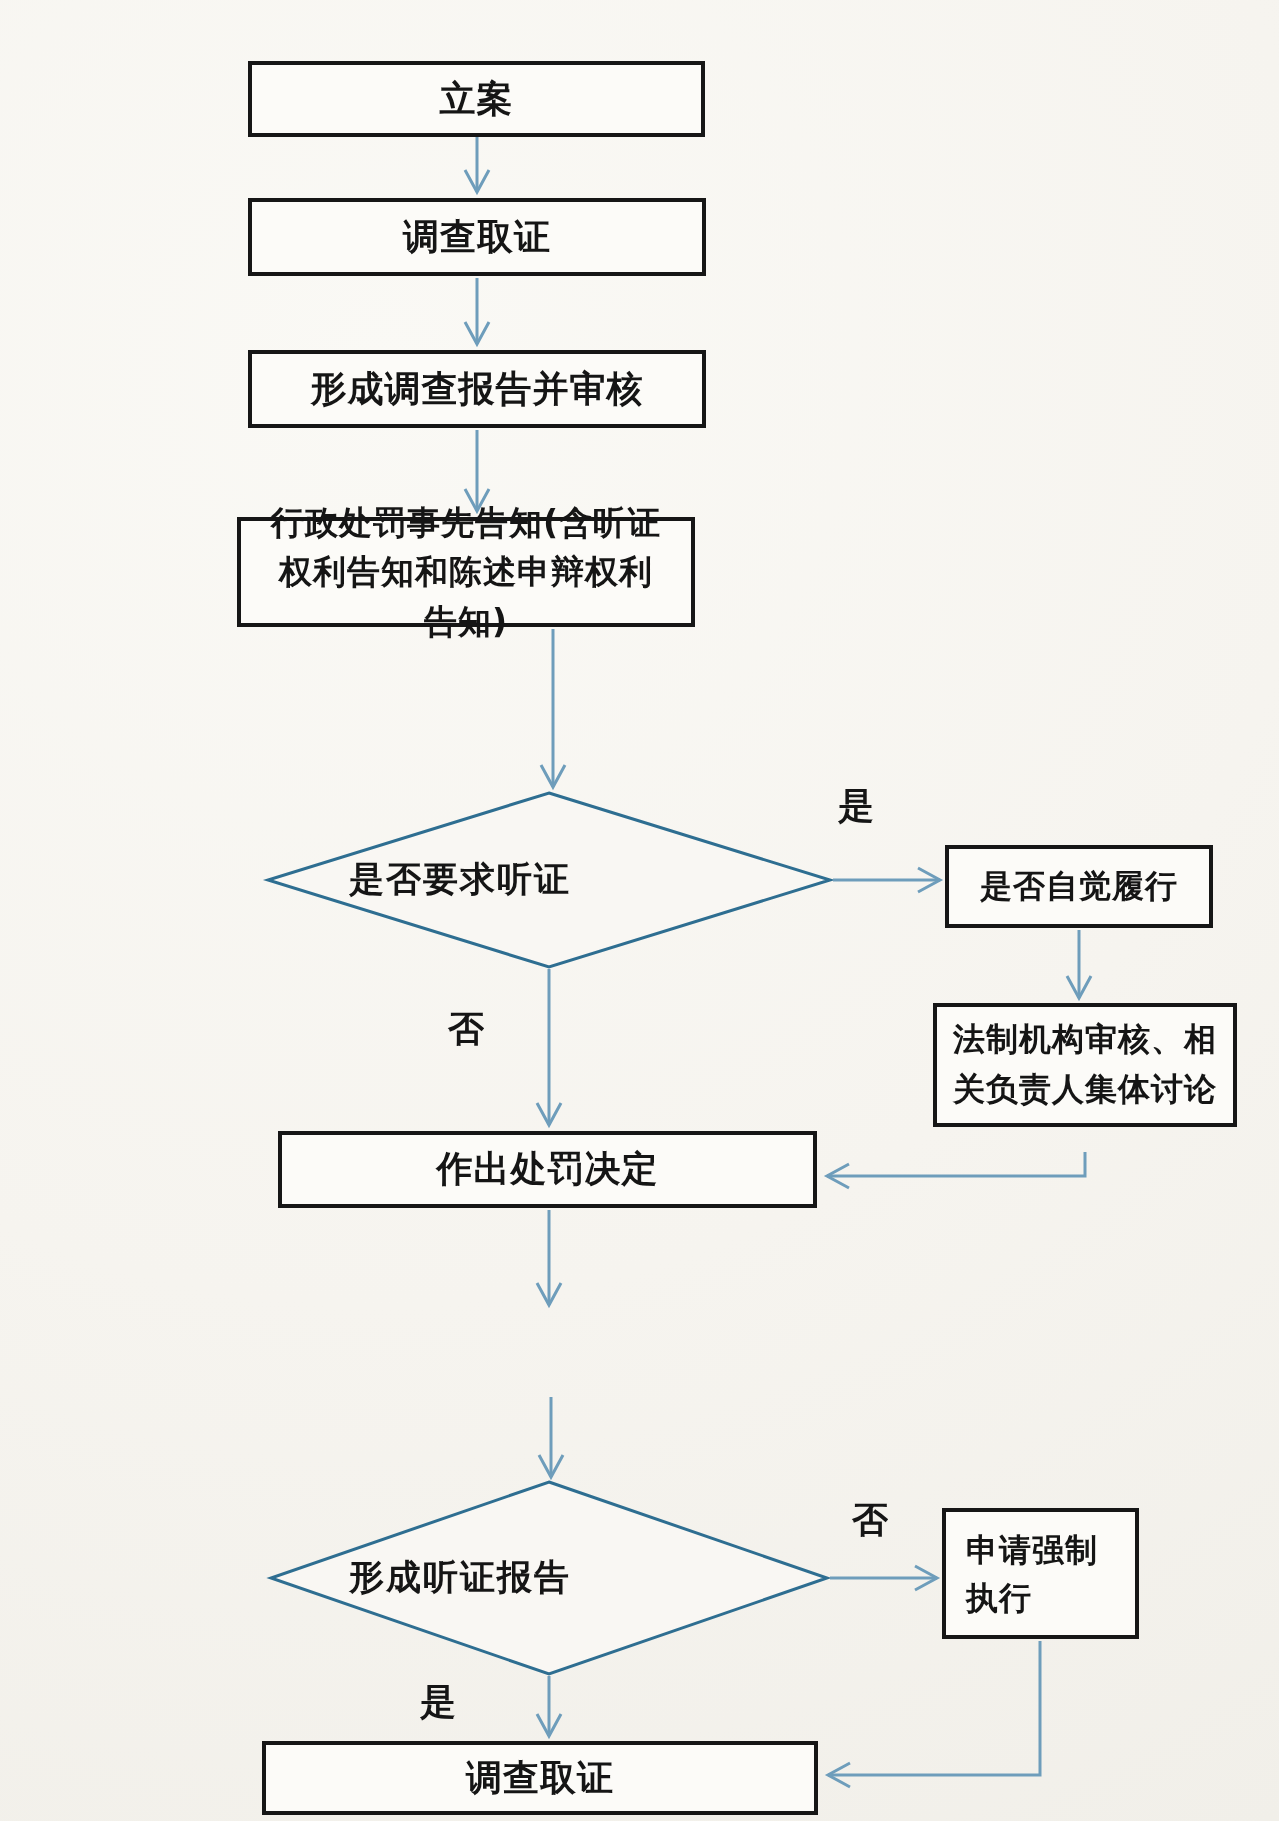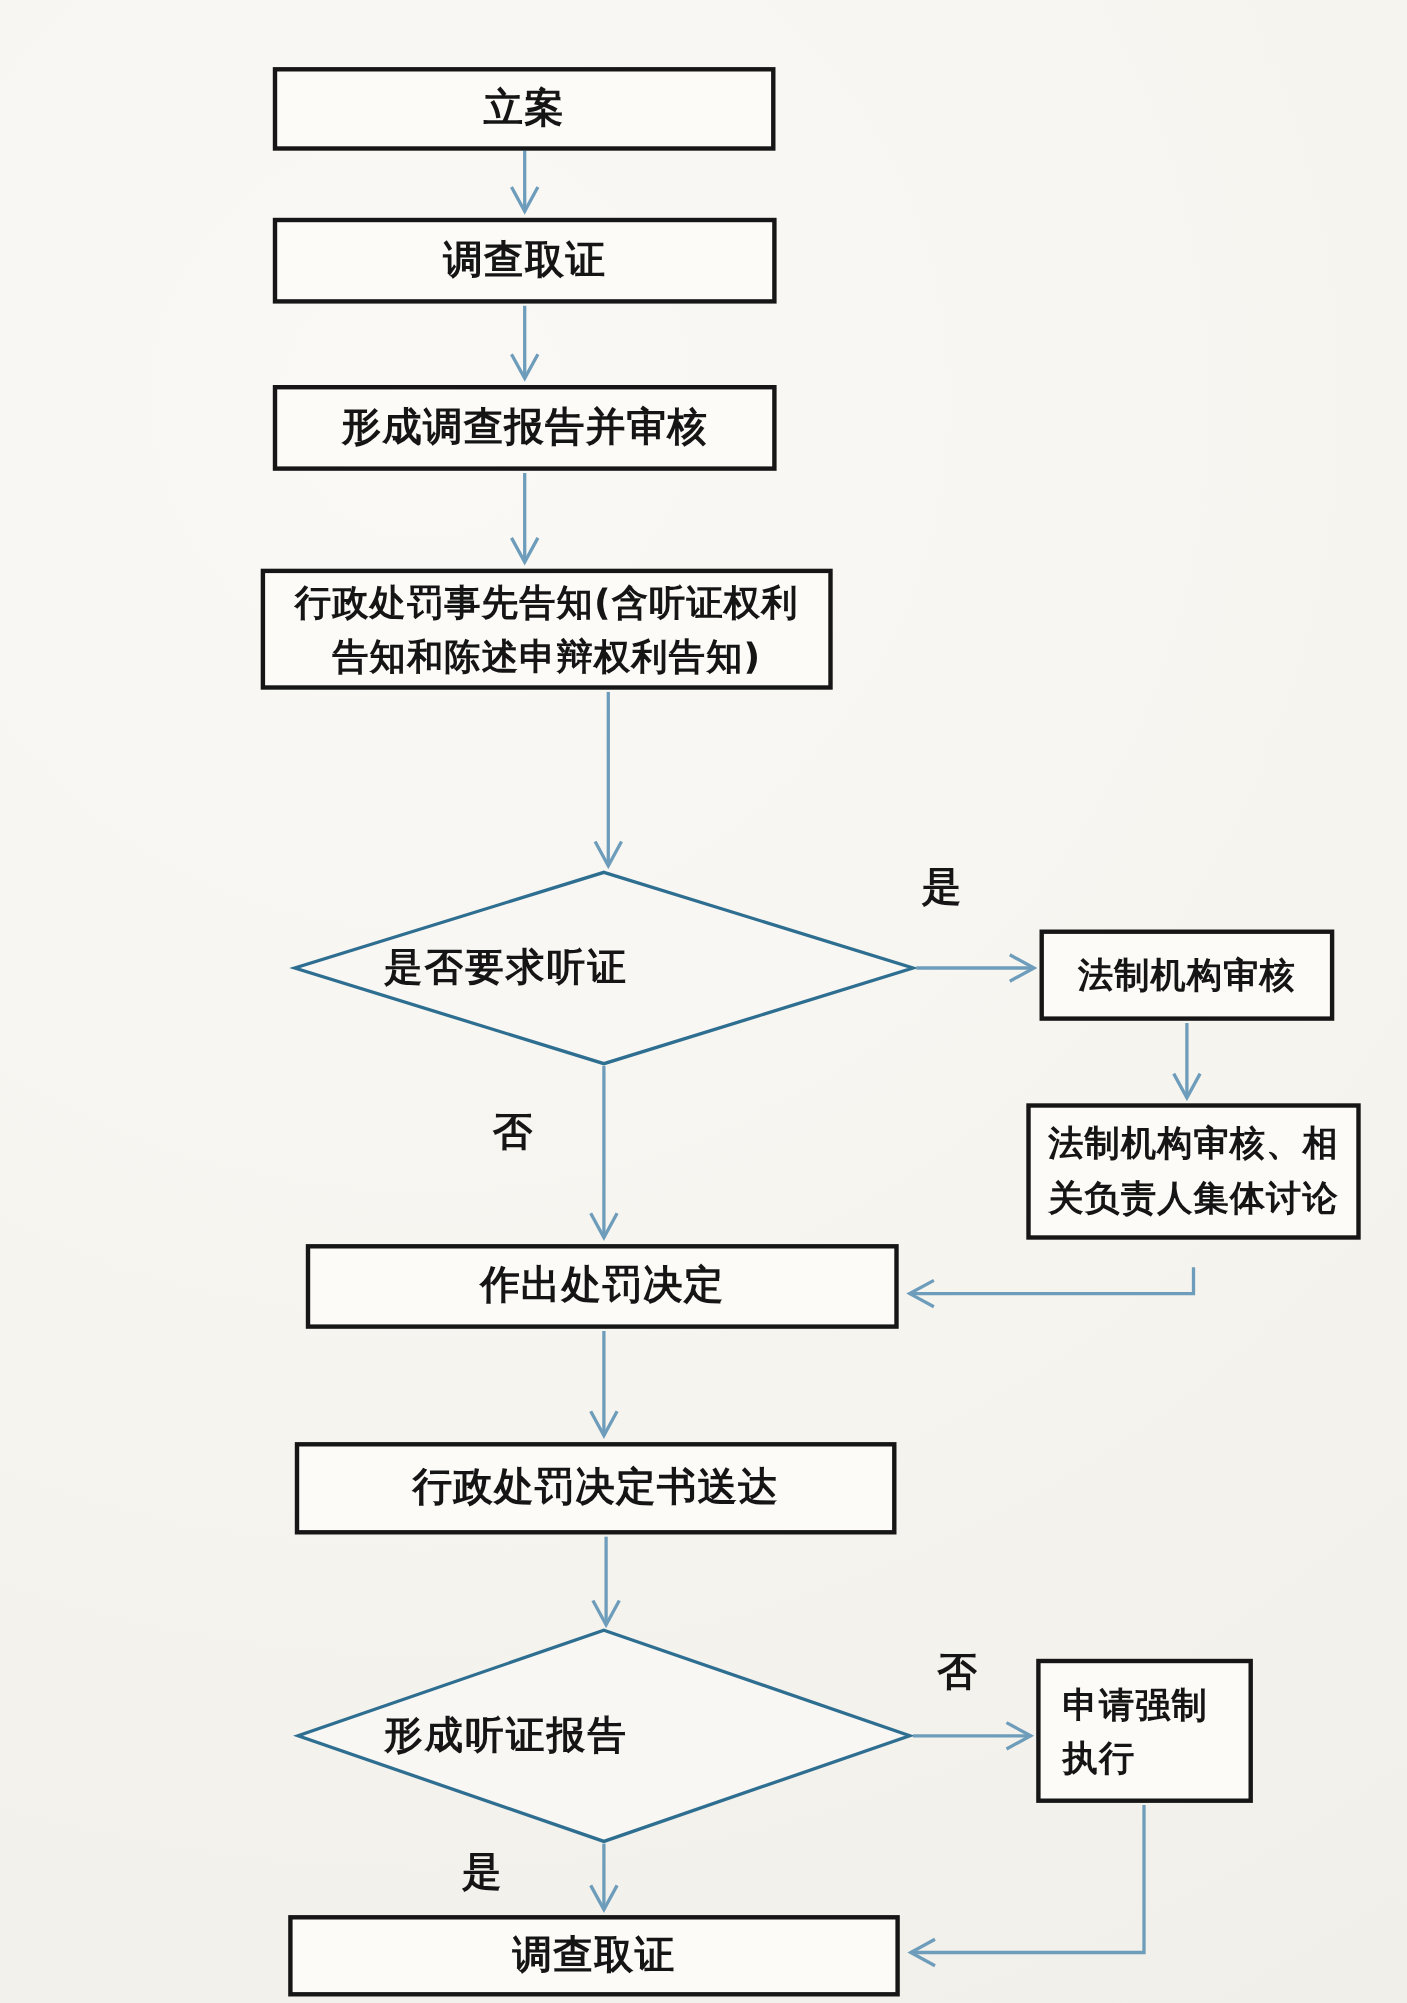--- a/index.html
+++ b/index.html
@@ -21,21 +21,21 @@
     border:4px solid #161616;
     display:flex;align-items:center;justify-content:center;
     text-align:center;
     font-size:36px;font-weight:600;line-height:1.4;
     letter-spacing:1px;
     z-index:2;
   }
   #n-lian    {left:248px; top:61px;  width:457px; height:76px;}
   #n-diaocha {left:248px; top:198px; width:458px; height:78px;}
   #n-baogao  {left:248px; top:350px; width:458px; height:78px;}
-  #n-gaozhi  {left:237px; top:517px; width:520px; height:110px; font-size:33px; padding:4px 24px; line-height:1.5;}
+  #n-gaozhi  {left:237px; top:517px; width:458px; height:110px; font-size:33px; padding:4px 24px; line-height:1.5;}
   #n-chufa   {left:278px; top:1131px; width:539px; height:77px;}
   #n-songda  {left:268px; top:1311px; width:547px; height:84px;}
   #n-jiean   {left:262px; top:1741px; width:556px; height:74px;}
   #n-tingbao {left:945px; top:845px;  width:268px; height:83px;  font-size:32px;}
   #n-fazhi   {left:933px; top:1003px; width:304px; height:124px; font-size:32px; padding:6px 14px; line-height:1.55;}
   #n-qiangzhi{left:942px; top:1508px; width:197px; height:131px; font-size:32px;
               justify-content:flex-start; text-align:left; padding:6px 6px 6px 20px; line-height:1.5;}
   .diamond-label{
     position:absolute;z-index:2;
     width:400px;text-align:left;
@@ -84,23 +84,22 @@
 
     <line class="flowline" x1="830" y1="1578" x2="937" y2="1578" marker-end="url(#arr)"></line>
     <polyline class="flowline" points="1040,1641 1040,1775 828,1775" marker-end="url(#arr)"></polyline>
   </svg>
 
   <div class="node" id="n-lian">立案</div>
   <div class="node" id="n-diaocha">调查取证</div>
   <div class="node" id="n-baogao">形成调查报告并审核</div>
   <div class="node" id="n-gaozhi">行政处罚事先告知(含听证权利告知和陈述申辩权利告知)</div>
   <div class="node" id="n-chufa">作出处罚决定</div>
-  <div class="node" id="n-songda">行政处罚决定书送达</div>
   <div class="node" id="n-jiean">调查取证</div>
-  <div class="node" id="n-tingbao">法制机构审核</div>
+  <div class="node" id="n-tingbao">是否自觉履行</div>
   <div class="node" id="n-fazhi">法制机构审核、相关负责人集体讨论</div>
   <div class="node" id="n-qiangzhi">申请强制执行</div>
 
   <div class="diamond-label" id="d1-label">是否要求听证</div>
   <div class="diamond-label" id="d2-label">形成听证报告</div>
 
   <div class="edge-label" id="lbl-yes1">是</div>
   <div class="edge-label" id="lbl-no1">否</div>
   <div class="edge-label" id="lbl-no2">否</div>
   <div class="edge-label" id="lbl-yes2">是</div>

